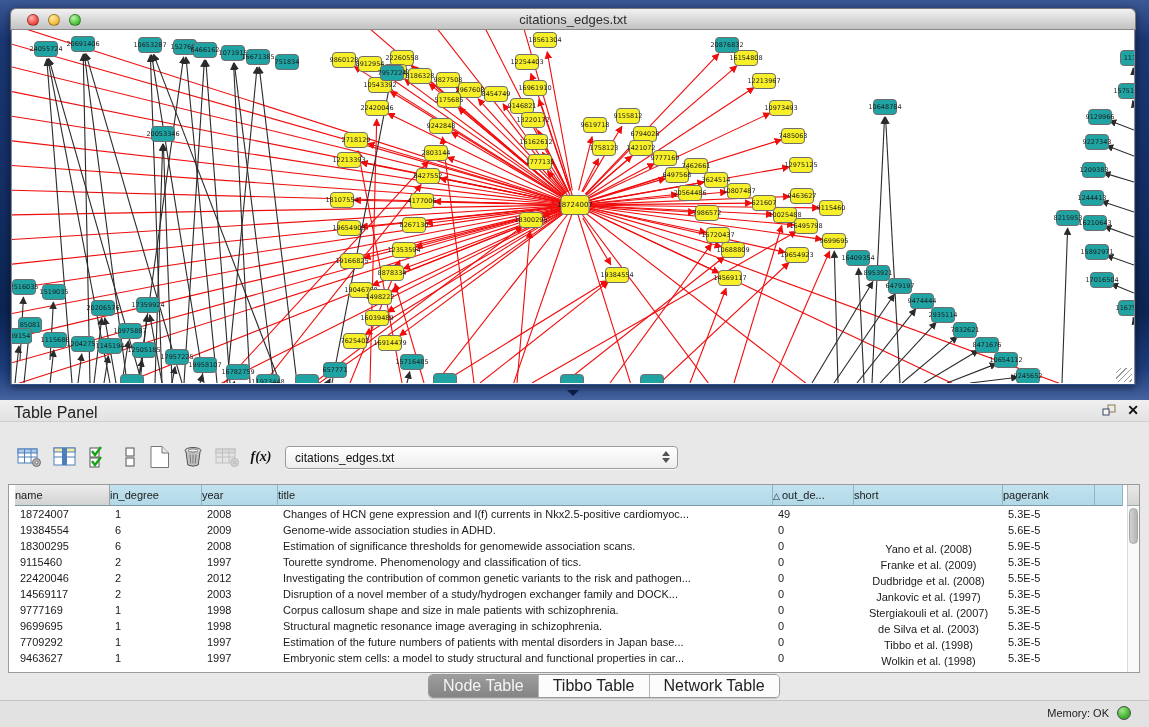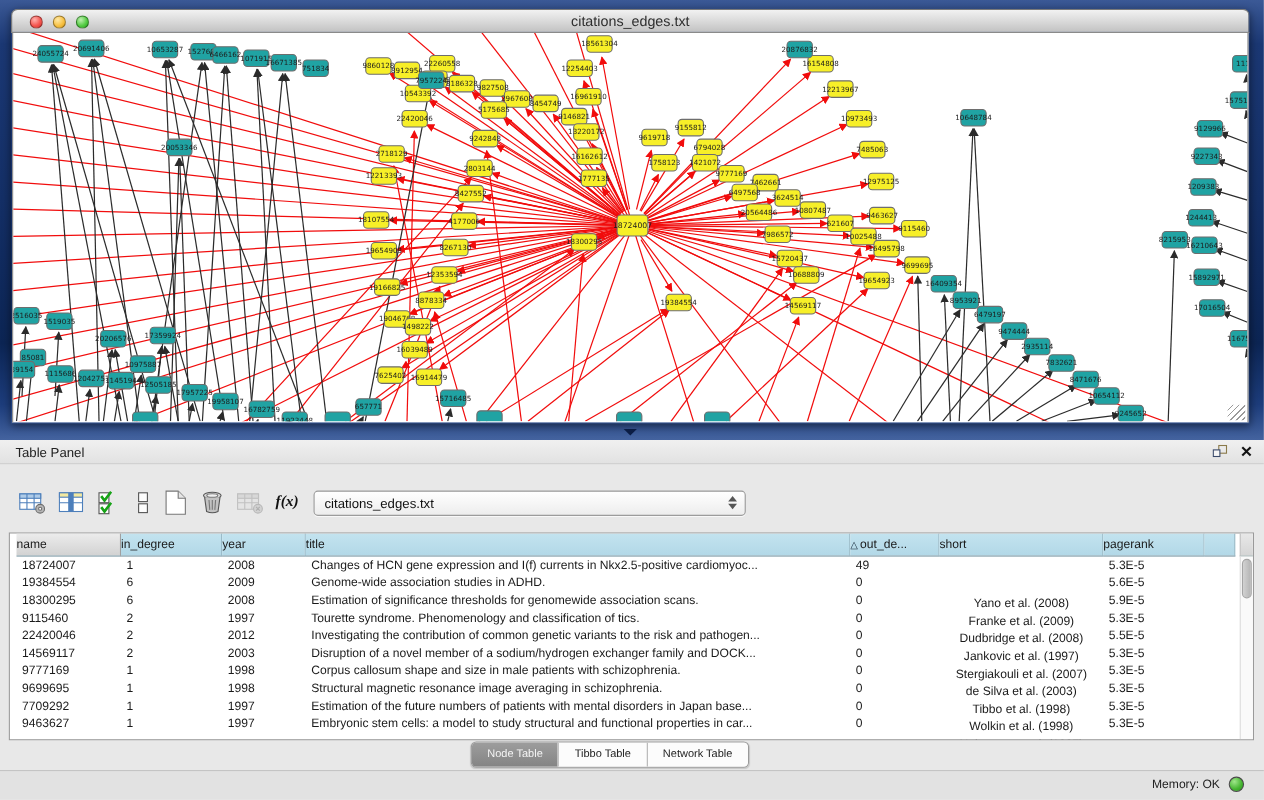--- a/index.html
+++ b/index.html
@@ -26,21 +26,21 @@
   .canvas svg{display:block;}
   .resize-grip{position:absolute;right:2px;bottom:2px;width:16px;height:14px;
     background:repeating-linear-gradient(135deg,transparent 0 3px,#9a9a9a 3px 4px);}
   .splitter-handle{position:absolute;left:567px;top:390px;width:0;height:0;
     border-left:6px solid transparent;border-right:6px solid transparent;border-top:6px solid #0b1d44;}
 
   
   .table-panel{position:absolute;left:0;top:400px;width:1149px;height:327px;background:#e8e8e8;}
   .panel-header{position:absolute;left:0;top:0;width:100%;height:22px;
     background:linear-gradient(180deg,#f0f0f0,#e2e2e2);border-bottom:1px solid #cfcfcf;box-sizing:border-box;}
-  .panel-title{position:absolute;left:14px;top:4px;font-size:12px;color:#222;}
+  .panel-title{position:absolute;left:14px;top:4px;font-size:16px;color:#222;}
   .ph-icons{position:absolute;right:10px;top:3px;display:flex;gap:10px;align-items:center;}
   .close-x{font-size:14px;font-weight:bold;color:#111;line-height:14px;cursor:default;}
 
   .toolbar{position:absolute;left:0;top:40px;width:100%;height:36px;}
   .tb-btn{position:absolute;top:4px;width:26px;height:26px;display:flex;align-items:center;justify-content:center;}
   .tb-btn.disabled{opacity:.5;}
   .fx{font-family:"Liberation Serif",serif;font-style:italic;font-weight:bold;font-size:14px;color:#111;}
   .combo{position:absolute;left:285px;top:6px;width:393px;height:23px;border:1px solid #9c9c9c;border-radius:4px;
     background:linear-gradient(180deg,#ffffff,#ededed);box-sizing:border-box;box-shadow:0 1px 0 rgba(255,255,255,.7);}
   .combo-text{position:absolute;left:9px;top:4px;font-size:12px;color:#111;}
@@ -63,21 +63,21 @@
       overflow:hidden;white-space:nowrap;}
   .td.center{text-align:center;padding-left:0;margin-top:35px;}
   .vscroll{position:absolute;right:0;top:21px;bottom:0;width:12px;background:#fafafa;border-left:1px solid #dcdcdc;box-sizing:border-box;}
   .vthumb{position:absolute;left:1px;top:2px;width:9px;height:36px;border-radius:5px;
     background:linear-gradient(90deg,#cicic#, #bfbfbf);background:linear-gradient(90deg,#d2d2d2,#b5b5b5);border:1px solid #a5a5a5;box-sizing:border-box;}
   .scroll-corner{position:absolute;right:0;top:0;width:12px;height:21px;background:linear-gradient(180deg,#e8e8e8,#d5d5d5);border-left:1px solid #bbb;border-bottom:1px solid #9aa;box-sizing:border-box;}
 
   .tabbar{position:absolute;left:0;top:273px;width:100%;height:27px;}
   .segctl{position:absolute;left:428px;top:1px;display:flex;height:22px;border:1px solid #9a9a9a;border-radius:5px;overflow:hidden;
     box-shadow:0 1px 1px rgba(0,0,0,.15);}
-  .seg{height:22px;line-height:22px;padding:0 14px;font-size:10px;background:#fcfcfc;color:#222;border-left:1px solid #b5b5b5;}
+  .seg{height:22px;line-height:22px;padding:0 14px;font-size:16px;background:#fcfcfc;color:#222;border-left:1px solid #b5b5b5;}
   .seg:first-child{border-left:none;}
   .seg.active{background:linear-gradient(180deg,#9d9d9d,#848484);color:#f5f5f5;}
 
   .statusbar{position:absolute;left:0;top:300px;width:100%;height:27px;background:#e2e2e2;border-top:1px solid #c4c4c4;box-sizing:border-box;}
   .mem{position:absolute;right:40px;top:6px;font-size:11px;color:#222;}
   .memdot{position:absolute;right:18px;top:5px;width:14px;height:14px;border-radius:50%;
     background:radial-gradient(circle at 35% 30%,#9fe68a,#44b430 60%,#2f8f21);border:1px solid #4a4a4a;box-sizing:border-box;}
 </style>
 </head>
 <body>
@@ -890,21 +890,21 @@
             <div class="td" style="width: 76px;">2012</div>
             <div class="td" style="width: 495px;">Investigating the contribution of common genetic variants to the risk and pathogen...</div>
             <div class="td" style="width: 81px;">0</div>
             <div class="td center" style="width: 149px;">Stergiakouli et al. (2007)</div>
             <div class="td" style="width: 92px;">5.5E-5</div>
           </div>
           <div class="tr">
             <div class="td" style="width: 95px;">14569117</div>
             <div class="td" style="width: 92px;">2</div>
             <div class="td" style="width: 76px;">2003</div>
-            <div class="td" style="width: 495px;">Disruption of a novel member of a sodium/hydrogen exchanger family and DOCK...</div>
+            <div class="td" style="width: 495px;">Disruption of a novel member of a study/hydrogen exchanger family and DOCK...</div>
             <div class="td" style="width: 81px;">0</div>
             <div class="td center" style="width: 149px;">de Silva et al. (2003)</div>
             <div class="td" style="width: 92px;">5.3E-5</div>
           </div>
           <div class="tr">
             <div class="td" style="width: 95px;">9777169</div>
             <div class="td" style="width: 92px;">1</div>
             <div class="td" style="width: 76px;">1998</div>
             <div class="td" style="width: 495px;">Corpus callosum shape and size in male patients with schizophrenia.</div>
             <div class="td" style="width: 81px;">0</div>

